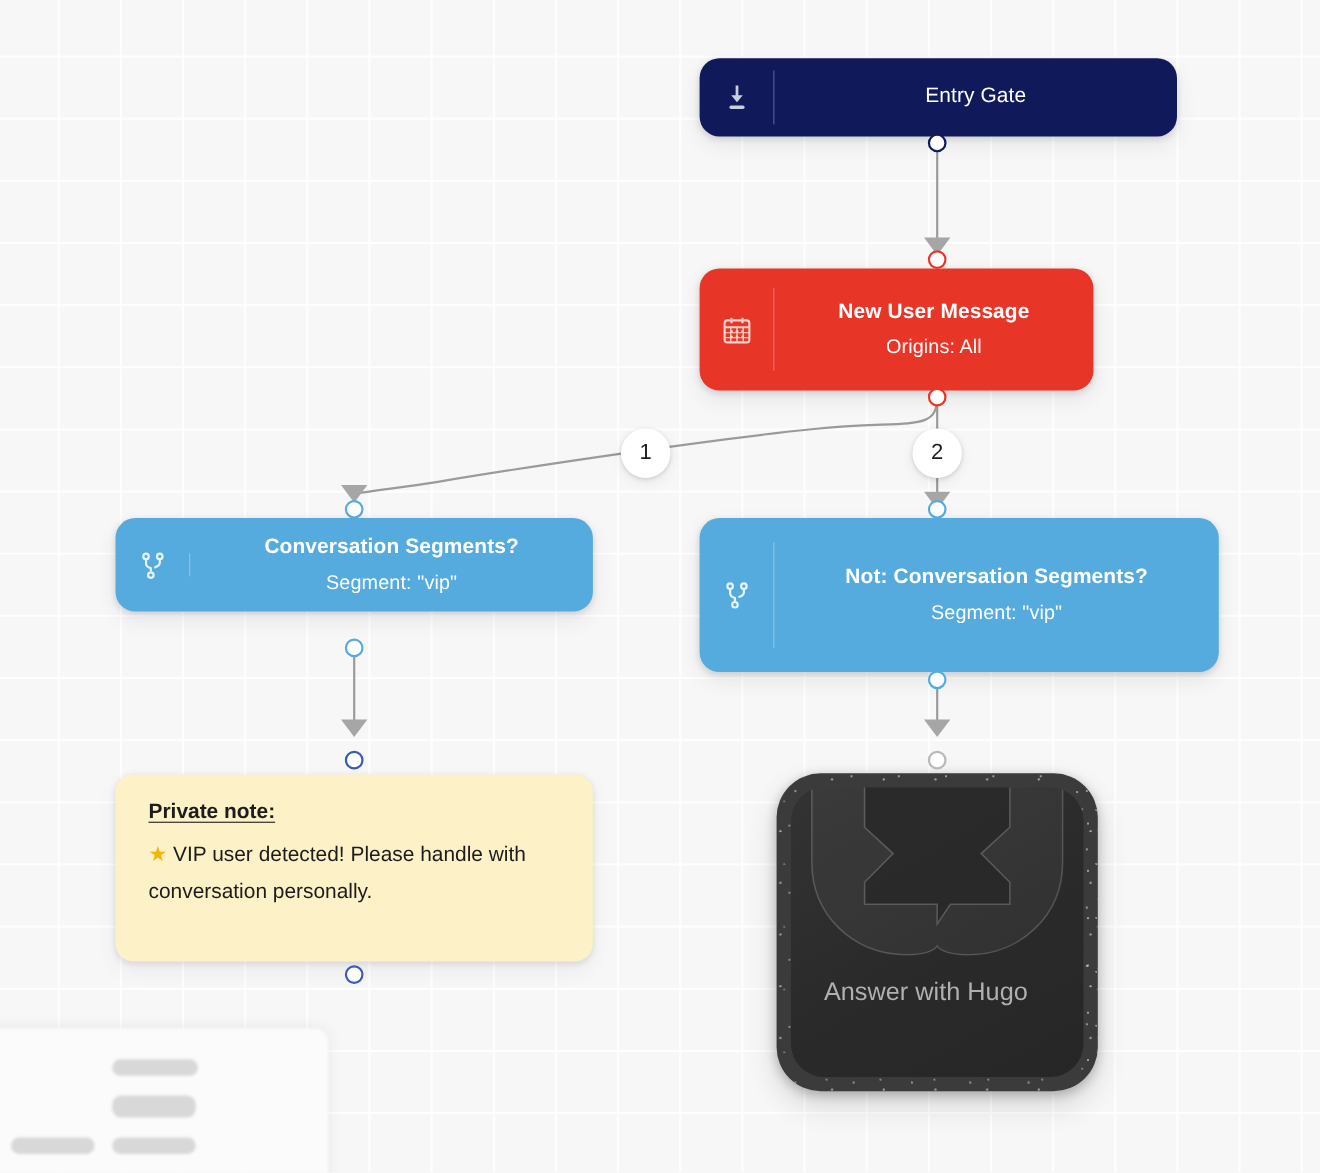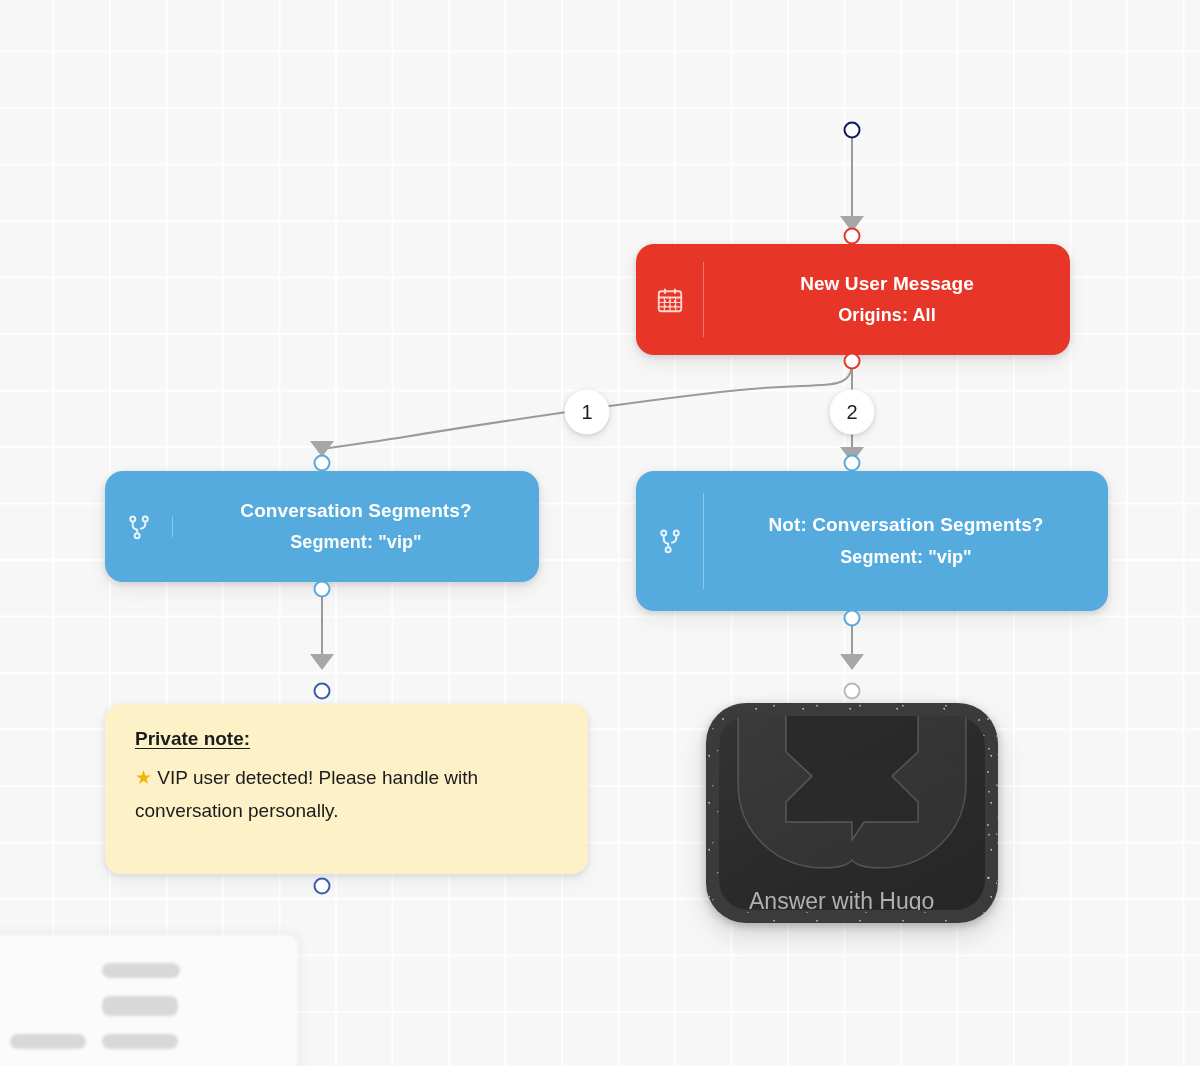--- a/index.html
+++ b/index.html
@@ -84,43 +84,43 @@
   }
   .node-title {
     font-size: 19px;
     font-weight: bold;
     color: #ffffff;
     line-height: 1.28;
     letter-spacing: 0.1px;
   }
   .node-sub {
     font-size: 18px;
-    font-weight: bold;
+    font-weight: normal;
     color: #ffffff;
     line-height: 1.28;
     letter-spacing: 0.1px;
   }
 
   
   #node-entry-gate {
     left: 636px; top: 53px;
     width: 434px; height: 71px;
     background: #101a5b;
   }
   #node-entry-gate .node-title { font-weight: normal; font-size: 19px; }
 
   #node-new-user-message {
     left: 636px; top: 244px;
-    width: 434px; height: 111px;
+    width: 358px; height: 111px;
     background: #e73527;
   }
 
   #node-conversation-segments {
     left: 105px; top: 471px;
-    width: 434px; height: 111px;
+    width: 434px; height: 85px;
     background: #55abdd;
     align-items: center;
   }
 
   #node-not-conversation-segments {
     left: 636px; top: 471px;
     width: 472px; height: 140px;
     background: #55abdd;
   }
 
@@ -152,21 +152,21 @@
     justify-content: center;
     z-index: 6;
     transform: translate(-50%, -50%);
     box-shadow: 0 1px 4px rgba(0,0,0,0.14), 0 4px 12px rgba(0,0,0,0.07);
   }
 
   
   #note-private {
     position: absolute;
     left: 105px; top: 704px;
-    width: 483px; height: 170px;
+    width: 434px; height: 170px;
     background: #fcf1c7;
     border-radius: 16px;
     z-index: 3;
     padding: 24px 30px 36px 30px;
     box-shadow: 0 2px 6px rgba(20,20,40,0.10), 0 8px 20px rgba(20,20,40,0.05);
   }
   .note-heading {
     font-size: 19px;
     font-weight: bold;
     color: #1c1c1c;
@@ -178,21 +178,21 @@
     font-size: 19px;
     color: #1c1c1c;
     line-height: 1.72;
   }
   .note-star { color: #f2b705; font-size: 19px; }
 
   
   #card-answer-with-hugo {
     position: absolute;
     left: 706px; top: 703px;
-    width: 292px; height: 220px;
+    width: 292px; height: 289px;
     border-radius: 40px;
     z-index: 3;
     background: #3b3b3b;
     padding: 7px;
     box-shadow: 0 3px 10px rgba(0,0,0,0.22), 0 12px 28px rgba(0,0,0,0.14);
     overflow: hidden;
   }
   #card-answer-with-hugo .speckle {
     position: absolute;
     inset: 0;
@@ -282,20 +282,31 @@
     <path class="edge-path" d="M852,361 C852,394 826,381 740,390 C640,400 470,426 398,438 C366,443 340,446 322,449"></path>
     <polygon class="edge-arrow" points="310,441 334,441 322,457"></polygon>
 
     <path class="edge-path" d="M322,588 L322,660"></path>
     <polygon class="edge-arrow" points="310,654 334,654 322,670"></polygon>
 
     <path class="edge-path" d="M852,617 L852,660"></path>
     <polygon class="edge-arrow" points="840,654 864,654 852,670"></polygon>
   </svg>
 
+  <div class="node" id="node-entry-gate">
+    <div class="node-icon">
+      <svg width="30" height="30" viewBox="0 0 24 24" fill="#c9cede">
+        <path d="M11 3h2v7h3.2L12 15.2 7.8 10H11V3z"></path>
+        <rect x="6.5" y="17.6" width="11" height="2.4" rx="1.2"></rect>
+      </svg>
+    </div>
+    <div class="node-body">
+      <div class="node-title">Entry Gate</div>
+    </div>
+  </div>
   <div class="port navy" style="left:852px; top:130px;"></div>
 
   <div class="node" id="node-new-user-message">
     <div class="node-icon">
       <svg width="30" height="30" viewBox="0 0 24 24" fill="none" stroke="#ffd7d2" stroke-width="1.5">
         <rect x="3" y="5" width="18" height="16" rx="2"></rect>
         <path d="M3 10h18M8 3v4M16 3v4"></path>
         <path d="M8 13h0.01M12 13h0.01M16 13h0.01M8 17h0.01M12 17h0.01M16 17h0.01" stroke-width="2" stroke-linecap="round"></path>
         <path d="M7.5 10v11M12 10v11M16.5 10v11M3 14h18M3 17.5h18" stroke-width="0.9"></path>
       </svg>

